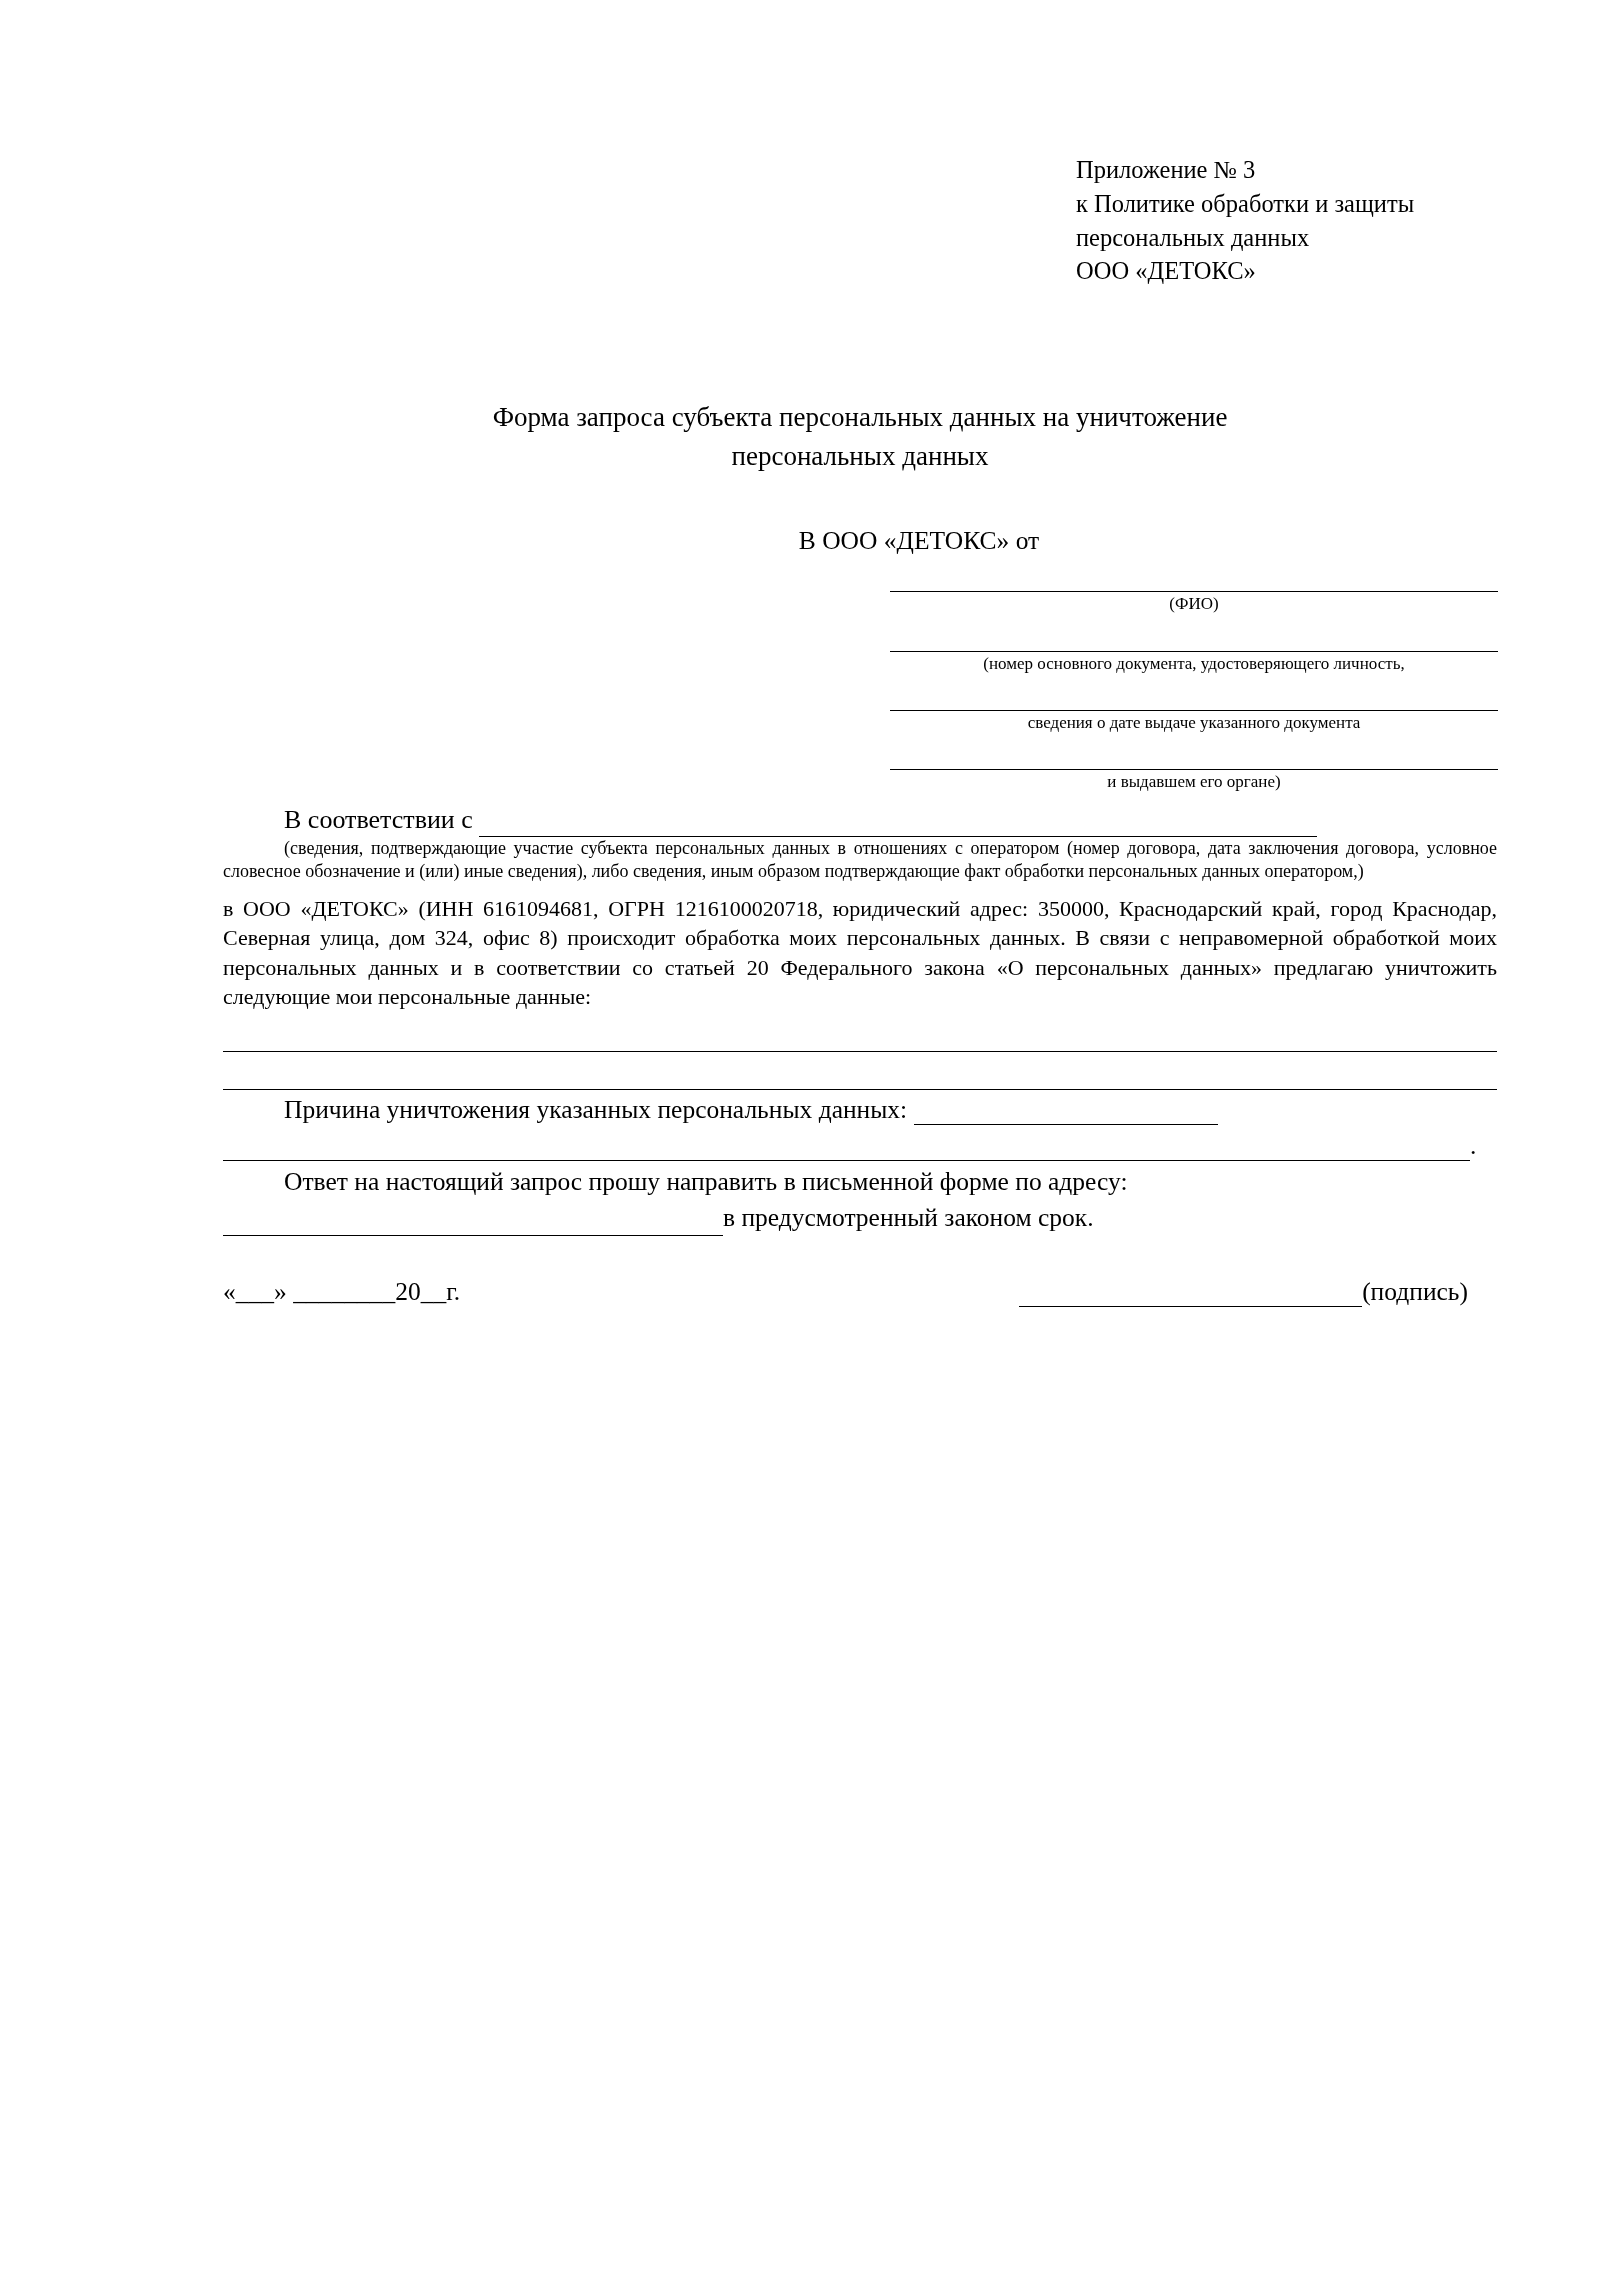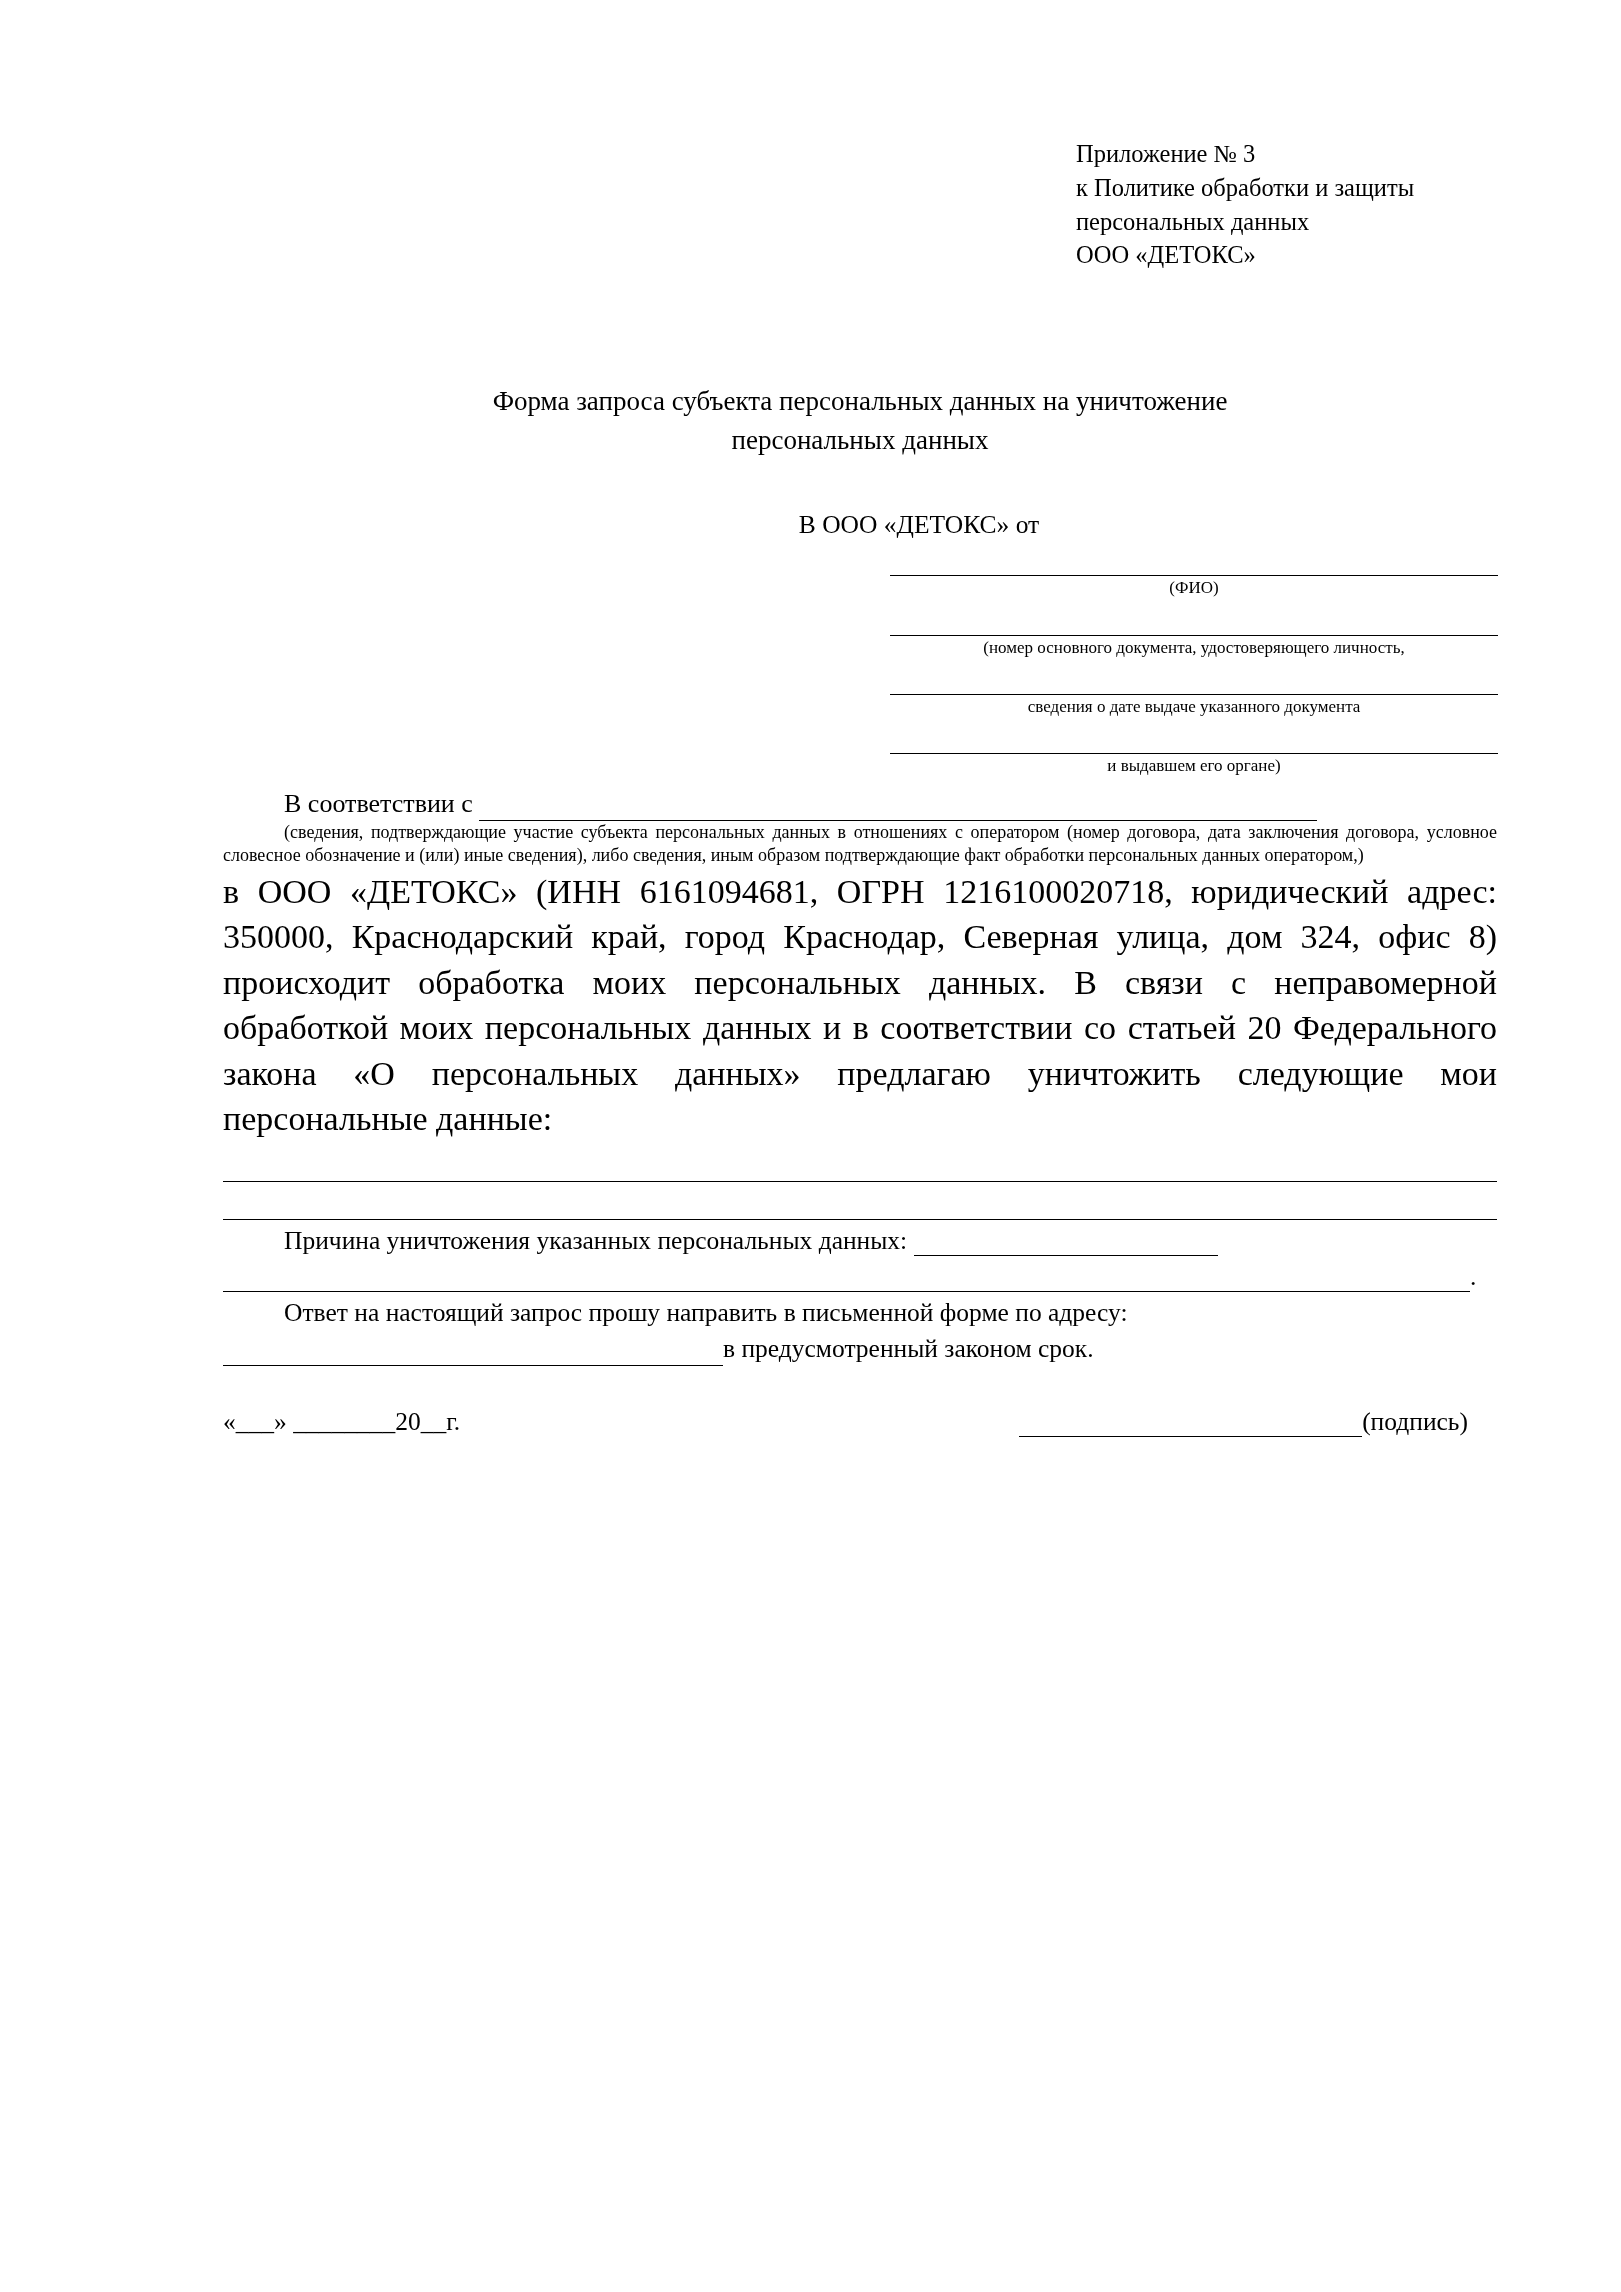--- a/index.html
+++ b/index.html
@@ -18,21 +18,21 @@
   .page {
     position: relative;
     width: 1621px;
     height: 2293px;
     padding: 0;
     box-sizing: border-box;
   }
   .content {
     position: absolute;
     left: 223px;
-    top: 137px;
+    top: 153px;
     width: 1274px;
   }
 
   
   .header-block {
     margin-left: 853px;
     font-size: 24.5px;
     line-height: 1.38;
     white-space: nowrap;
   }
@@ -100,24 +100,24 @@
     font-size: 18px;
     line-height: 1.27;
     text-align: justify;
     margin-top: 0;
   }
   .note .note-indent {
     display: inline-block;
     width: 61px;
   }
   .body-text {
-    font-size: 34px;
+    font-size: 22px;
     line-height: 1.34;
     text-align: justify;
-    margin-top: 2px;
+    margin-top: 11px;
   }
   .blank-rule {
     border-bottom: 1.6px solid #000;
     height: 39px;
     width: 100%;
   }
   .blank-rule.tight {
     height: 37px;
   }
   .reason-line {

